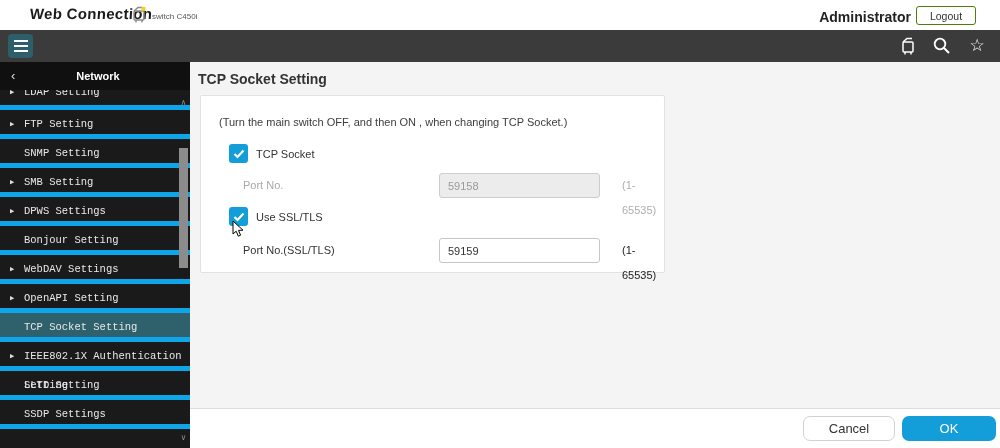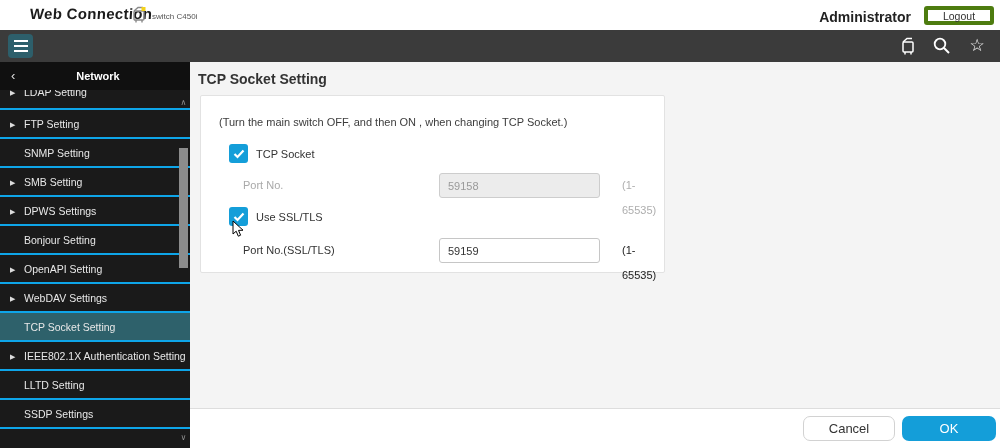--- a/index.html
+++ b/index.html
@@ -5,39 +5,39 @@
   * { margin:0; padding:0; box-sizing:border-box; }
   body { font-family:"Liberation Sans", sans-serif; background:#fff; }
   .screen { position:relative; width:1000px; height:448px; overflow:hidden; background:#fff; }
 
   
   .top-header { position:absolute; top:0; left:0; width:1000px; height:30px; background:#fff; }
   .logo { position:absolute; left:30px; top:5px; font-size:15px; font-weight:bold; color:#1c1c1c; letter-spacing:.3px; transform:skewX(-4deg); }
   .device-icon { position:absolute; left:130px; top:6px; }
   .device-name { position:absolute; left:152px; top:12px; font-size:8px; color:#555; }
   .user-name { position:absolute; right:89px; top:9px; font-size:14px; font-weight:600; color:#222; }
-  .logout-btn { position:absolute; right:6px; top:6px; width:70px; height:19px; background:#fff; border:4px solid #4d7c0f; border-radius:3px; font-size:10.5px; color:#333; font-family:inherit; }
+  .logout-btn { position:absolute; right:24px; top:6px; width:60px; height:19px; background:#fff; border:1px solid #4d7c0f; border-radius:3px; font-size:10.5px; color:#333; font-family:inherit; }
 
   
   .toolbar { position:absolute; top:30px; left:0; width:1000px; height:32px; background:#3b3b3b; }
   .menu-btn { position:absolute; left:8px; top:4px; width:25px; height:24px; background:#2d5f6b; border:none; border-radius:4px; cursor:pointer; }
   .menu-btn .bar { display:block; width:14px; height:2px; background:#fff; margin:3px auto 0; }
   .menu-btn .bar:first-child { margin-top:0; }
   .tb-icon { position:absolute; top:6px; width:22px; height:20px; text-align:center; color:#fff; }
   .tb-printer { right:82px; }
   .tb-search { right:48px; }
   .tb-star { right:12px; font-size:17px; line-height:20px; color:#fff; }
 
   
   .sidebar { position:absolute; top:62px; left:0; width:190px; bottom:0; background:#1a1a1a; }
   .side-header { position:absolute; top:0; left:0; right:0; height:28px; background:#101010; color:#fff; }
   .side-back { position:absolute; left:11px; top:6px; font-size:13px; color:#ddd; line-height:16px; }
   .side-title { display:block; text-align:center; font-size:11px; font-weight:bold; line-height:28px;padding-left:6px; }
   .side-list { position:absolute; top:28px; left:0; right:0; bottom:0; overflow:hidden; }
-  .side-item { position:relative; height:29px; line-height:29px; border-bottom:2px solid #0ea5e9; padding-left:24px; font-size:10.5px; color:#e8e8e8; cursor:pointer; }
+  .side-item { position:relative; height:29px; line-height:29px; border-bottom:5px solid #0ea5e9; padding-left:24px; font-size:10.5px; color:#e8e8e8; cursor:pointer;font-family:Liberation Mono, monospace; }
   .side-item .arrow { position:absolute; left:10px; top:0; font-size:7px; color:#dcdcdc; }
   .side-item.clipped { height:20px; overflow:hidden; }
   .side-item.clipped .lbl { position:relative; top:-12px; }
   .side-item.clipped .arrow { top:-12px; }
   .side-item.active { background:#2e616b; }
   .side-scroll { position:absolute; top:28px; right:0; bottom:0; width:13px; }
   .scroll-up, .scroll-down { position:absolute; left:0; right:0; text-align:center; font-size:8px; color:#8f8f8f; cursor:pointer; }
   .scroll-up { top:8px; }
   .scroll-down { bottom:6px; }
   .scroll-thumb { position:absolute; left:2px; top:58px; width:9px; height:120px; background:#8c8c8c; cursor:pointer; }
@@ -134,25 +134,25 @@
       </div>
       <div class="side-item">
         <span class="arrow">▶</span>
         <span class="lbl">DPWS Settings</span>
       </div>
       <div class="side-item">
         <span class="lbl">Bonjour Setting</span>
       </div>
       <div class="side-item">
         <span class="arrow">▶</span>
+        <span class="lbl">WebDAV Settings</span>
+      </div>
+      <div class="side-item">
+        <span class="arrow">▶</span>
         <span class="lbl">OpenAPI Setting</span>
-      </div>
-      <div class="side-item">
-        <span class="arrow">▶</span>
-        <span class="lbl">WebDAV Settings</span>
       </div>
       <div class="side-item active">
         <span class="lbl">TCP Socket Setting</span>
       </div>
       <div class="side-item">
         <span class="arrow">▶</span>
         <span class="lbl">IEEE802.1X Authentication Setting</span>
       </div>
       <div class="side-item">
         <span class="lbl">LLTD Setting</span>

